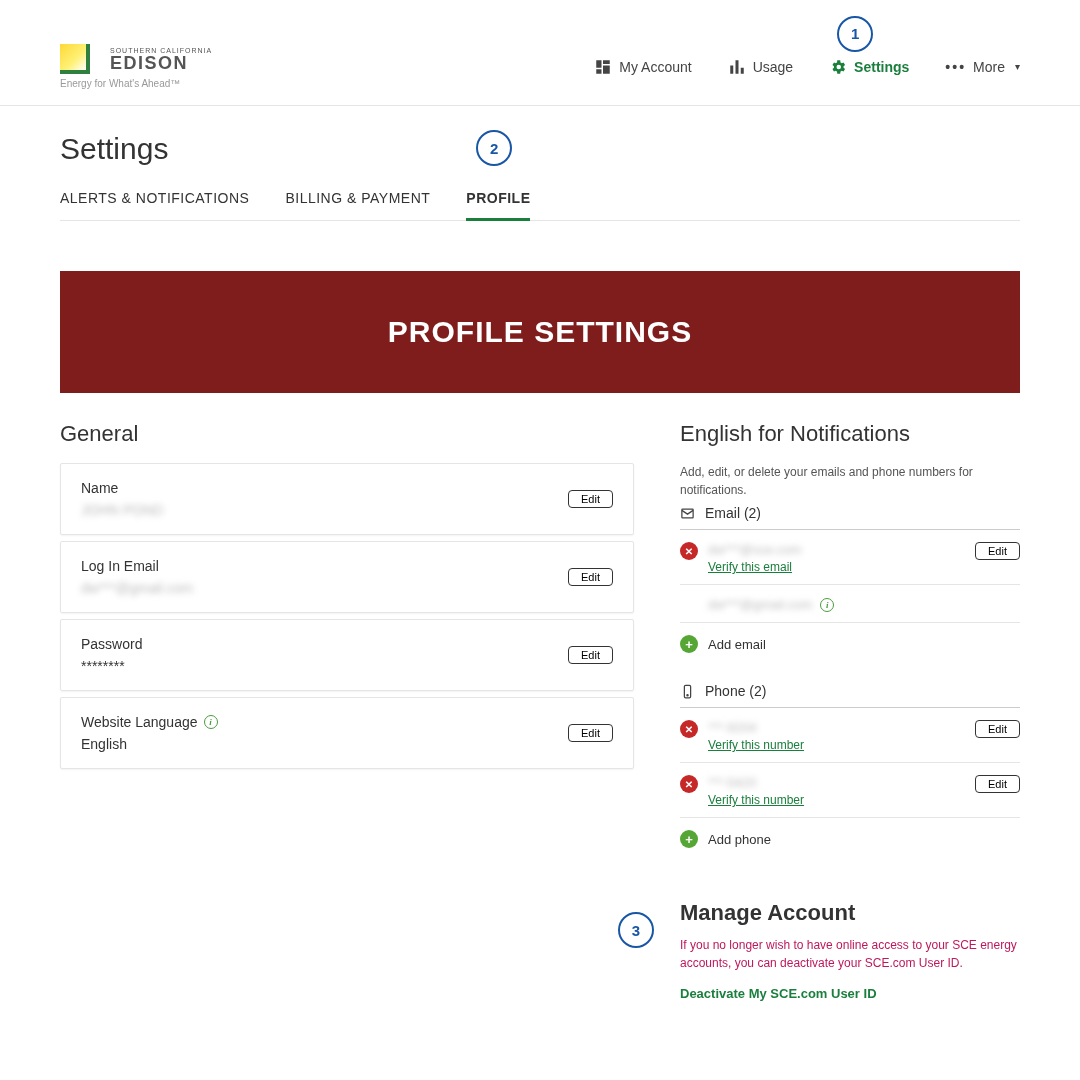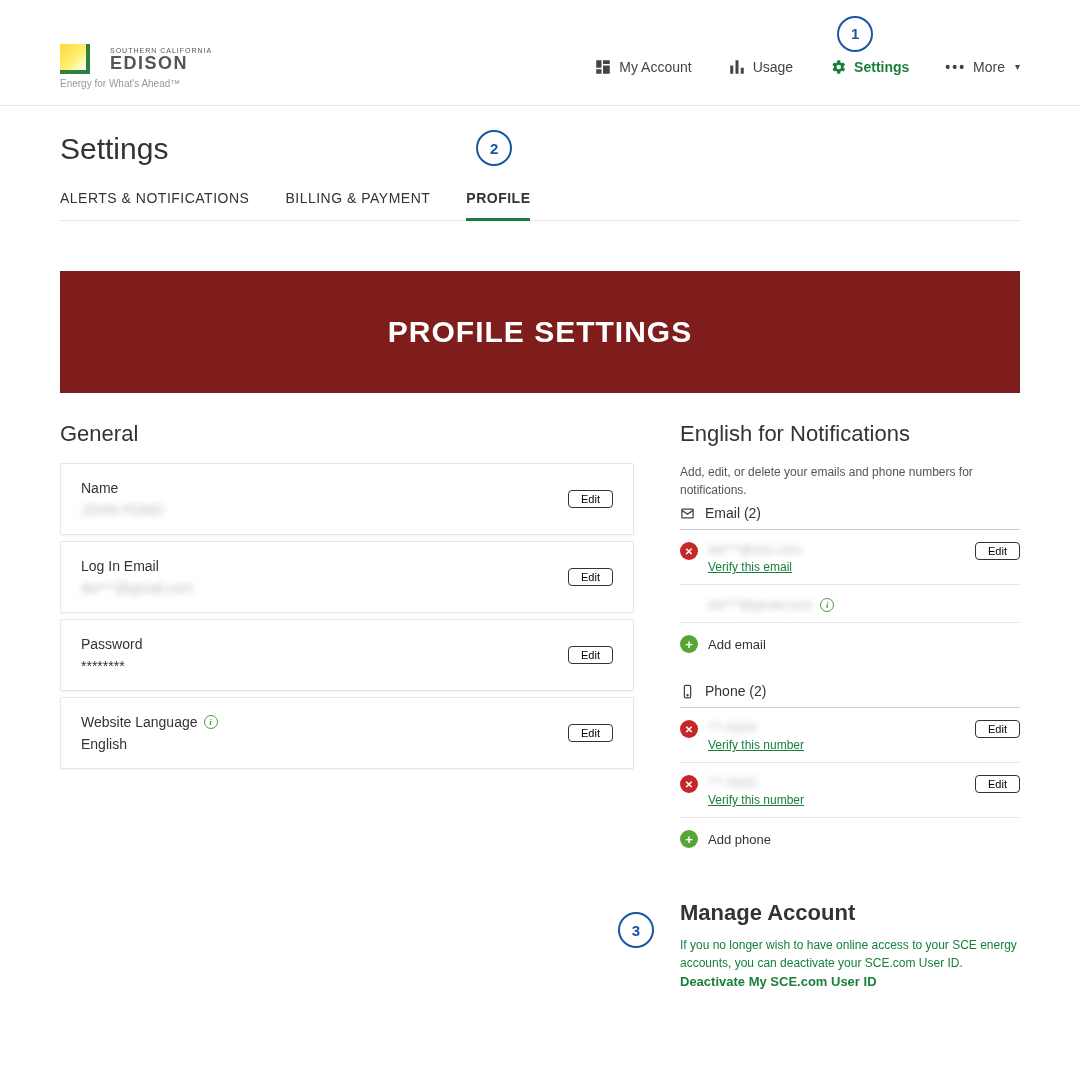--- a/index.html
+++ b/index.html
@@ -98,21 +98,21 @@
   .blurred { color:#bbb; filter: blur(3px); font-size:13px; user-select:none;}
   .verify-link { color:#1a7e3d; font-size:12px; text-decoration:underline; cursor:pointer; }
   .inline-row { display:flex; align-items:center; gap: 8px;}
   .add-row { display:flex; align-items:center; gap:10px; padding: 12px 0 4px; font-size:13px; color:#333; cursor:pointer;}
   .plus-icon {
     width:18px; height:18px; border-radius:50%; background:#56a636; color:#fff;
     display:flex; align-items:center; justify-content:center; font-size:13px; font-weight:bold; line-height:1;
   }
   .manage { margin-top: 48px; position:relative; max-width: 400px;}
   .manage-title { font-size:22px; font-weight:700; margin-bottom:10px;}
-  .manage-desc { font-size:12px; color:#15803d; line-height:1.5; }
+  .manage-desc { font-size:12px; color:#be185d; line-height:1.5; margin-bottom:12px;}
   .deactivate-link { color:#1a7e3d; font-size:13px; font-weight:600; cursor:pointer; }
   .badge-3 { position:absolute; left:-62px; top:12px; }
 </style>
 </head>
 <body>
 
 <div class="topbar">
   <div class="logo-block">
     <div class="logo-row">
       <div class="logo-mark"></div>

